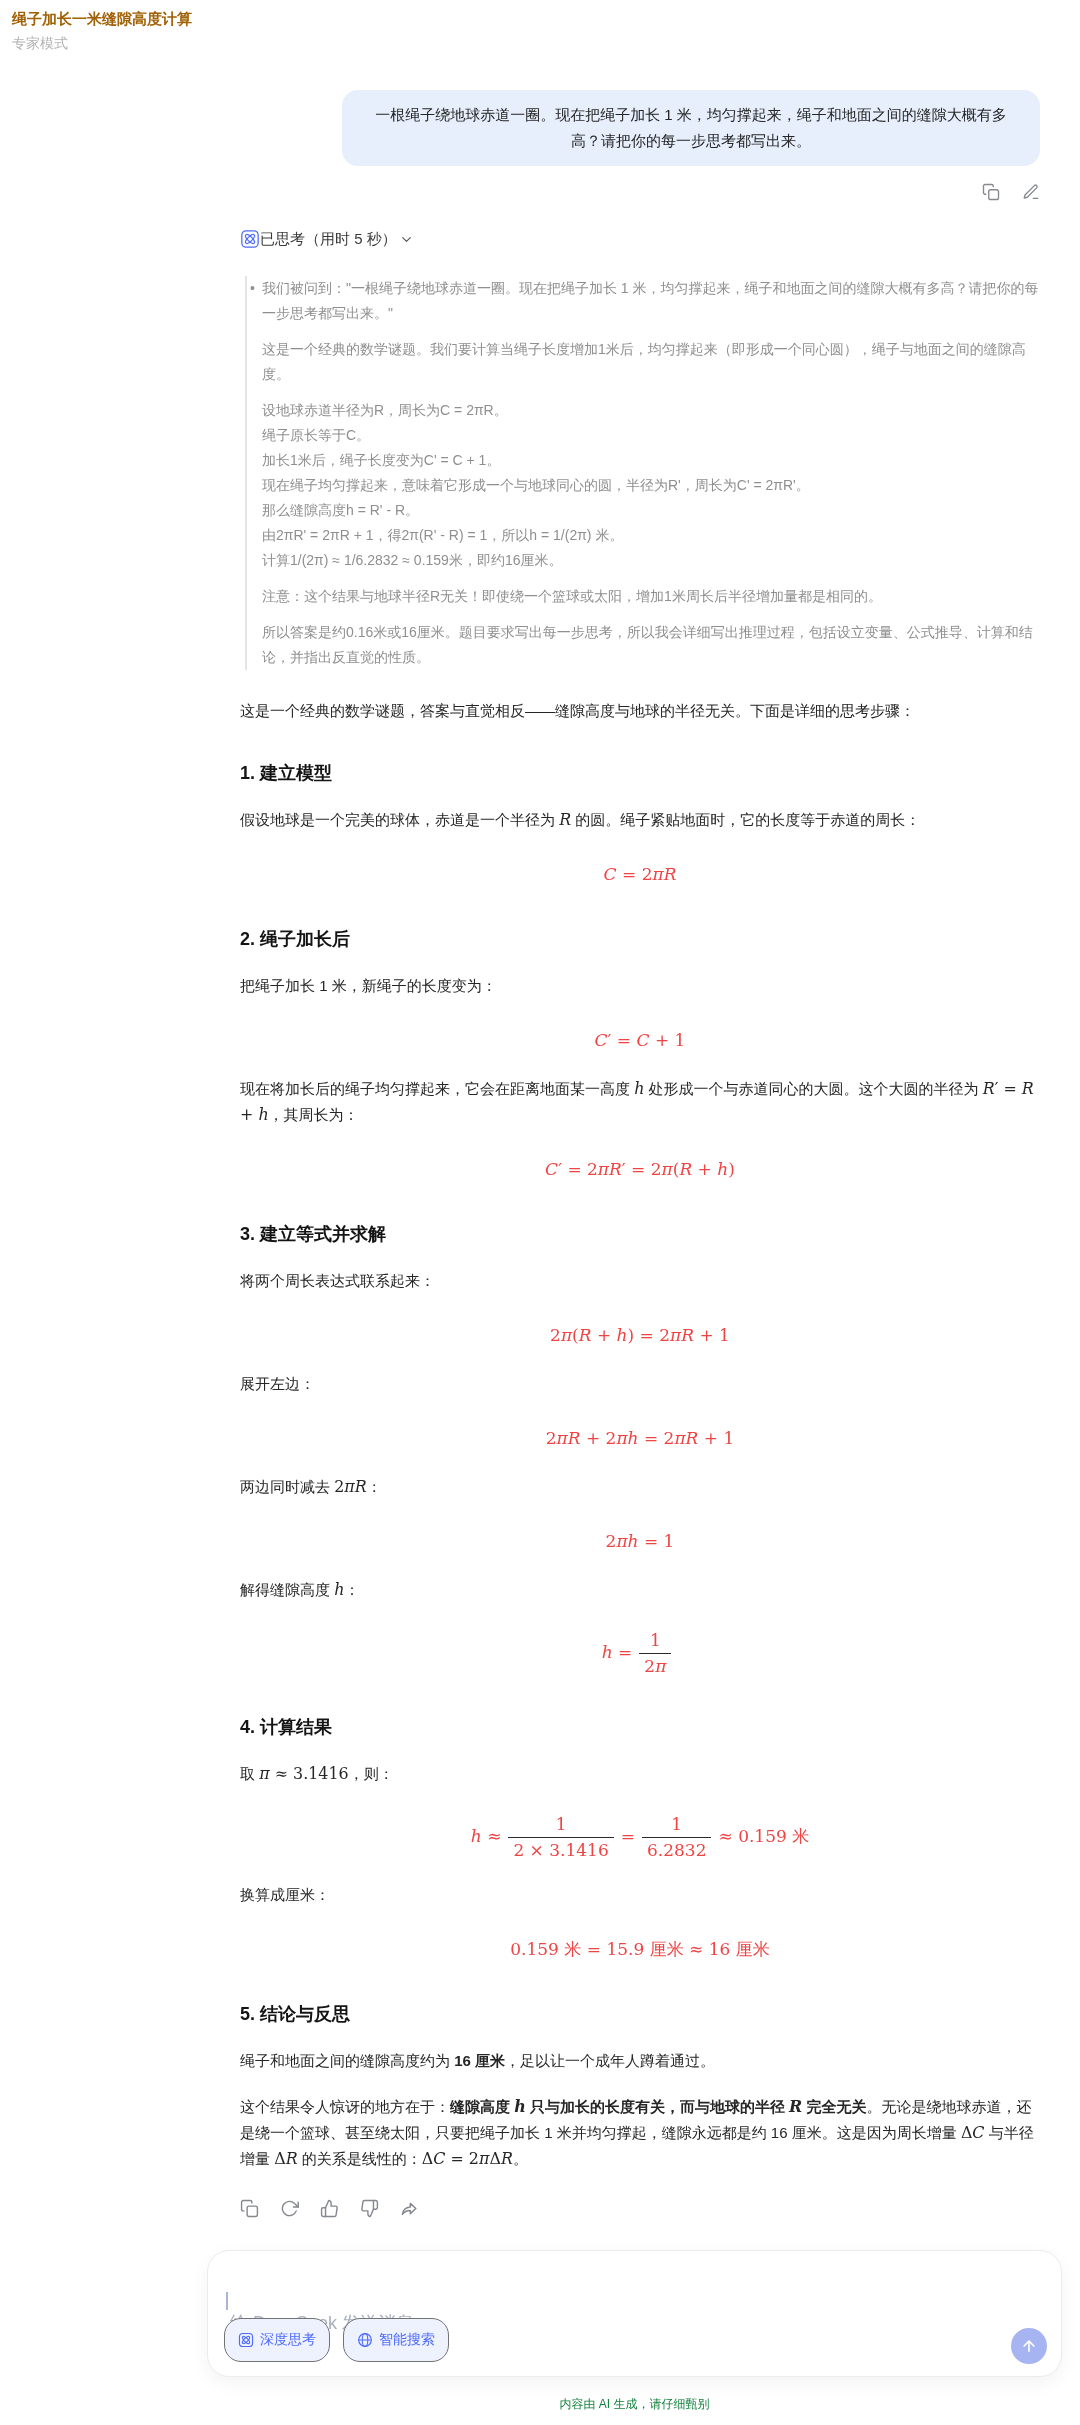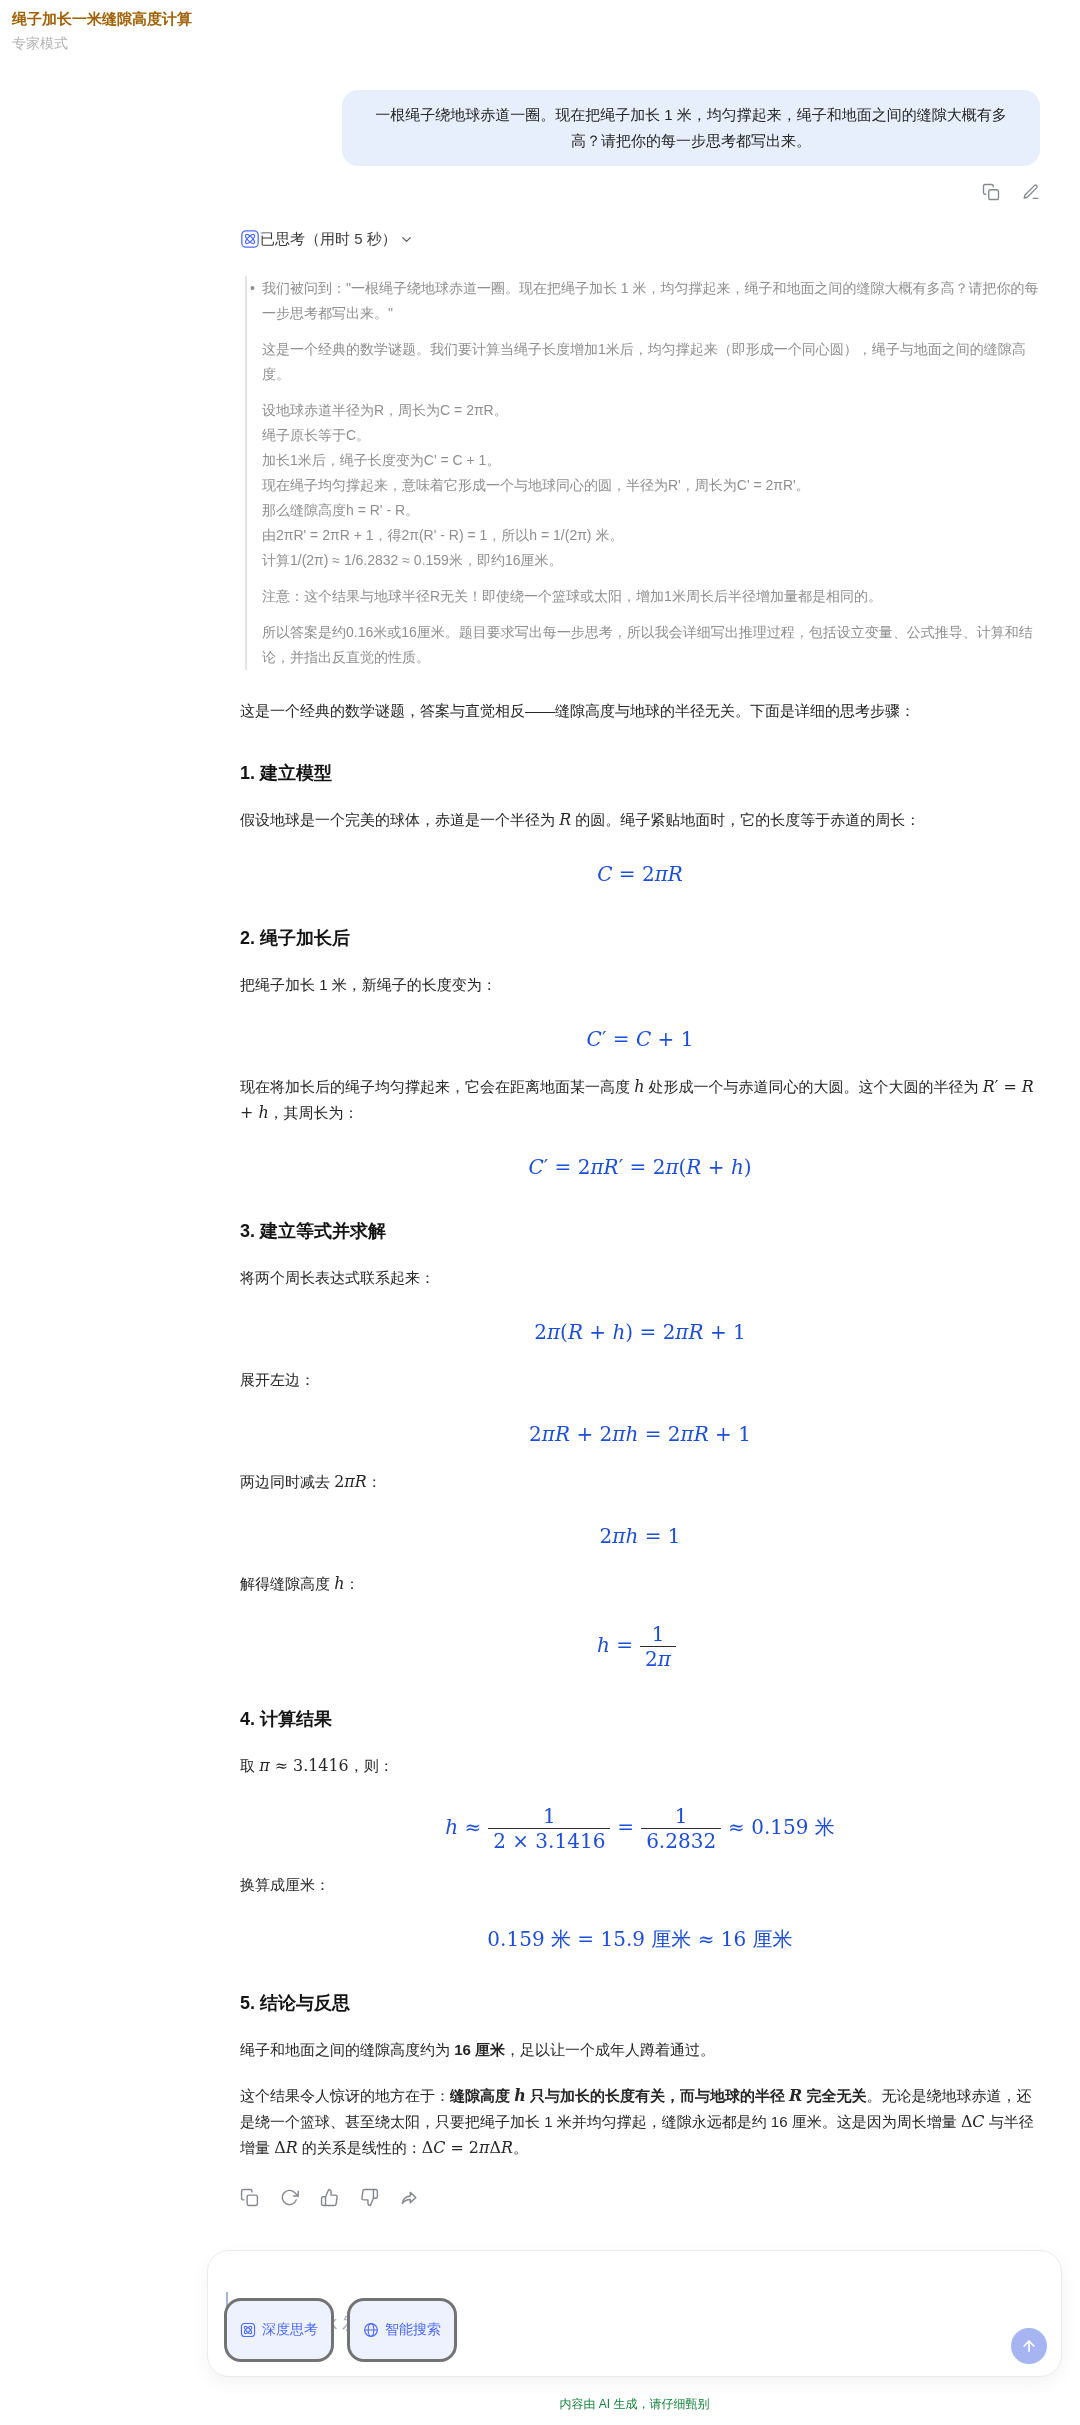--- a/index.html
+++ b/index.html
@@ -34,36 +34,36 @@
 
   
   .answer{font-size:15px;line-height:26px;color:#262626;}
   .answer .intro{margin-top:28px;}
   .answer h3{font-size:18px;line-height:27px;font-weight:700;color:#141414;margin:36px 0 0;}
   .answer p{margin:20px 0 0;}
   .seg-b,.bt{font-weight:700;}
   .seg-i{font-family:"DejaVu Serif","Liberation Serif",serif;font-style:italic;font-size:1.06em;}
   .seg-u{font-family:"DejaVu Serif","Liberation Serif",serif;font-size:1.06em;}
   .seg-bi{font-family:"DejaVu Serif","Liberation Serif",serif;font-style:italic;font-weight:700;font-size:1.06em;}
-  .formula{margin:26px 0 0;text-align:center;font-size:20px;color:#1d4ed8;line-height:30px;}
+  .formula{margin:26px 0 0;text-align:center;font-size:17px;color:#ef4444;line-height:30px;}
   .formula .seg-i,.formula .seg-u{font-size:1em;}
   .frac{display:inline-block;vertical-align:middle;margin:0 7px;text-align:center;line-height:22px;}
   .fnum{display:block;padding:0 5px 1px;}
   .fden{display:block;border-top:1px solid #2b2b2b;padding:1px 5px 0;}
   .answer-actions{display:flex;gap:21px;margin-top:26px;color:#878b94;height:20px;}
 
   
   .composer{position:absolute;left:207px;top:2250px;width:855px;height:127px;background:#fff;
     border:1px solid #ececec;border-radius:22px;box-shadow:0 6px 18px rgba(0,0,0,.05);box-sizing:border-box;}
   .composer-input{position:absolute;top:16px;left:18px;right:60px;display:flex;align-items:center;gap:2px;}
   .caret{width:2px;height:18px;background:#aab4d6;display:inline-block;}
   .placeholder{font-size:18px;color:#a9afbc;margin-top:44px;}
   .pill-row{position:absolute;left:16px;bottom:14px;display:flex;gap:13px;}
-  .pill{display:flex;align-items:center;gap:6px;height:34px;padding:12px 13px;border-radius:17px;
-    background:#eef1fe;border:3px solid #737373;color:#4D6BFE;font-size:14px;cursor:pointer;}
+  .pill{display:flex;align-items:center;gap:6px;height:34px;padding:4px 13px;border-radius:17px;
+    background:#eef1fe;border:1px solid #737373;color:#4D6BFE;font-size:14px;cursor:pointer;}
   .send-btn{position:absolute;right:14px;bottom:12px;width:36px;height:36px;border-radius:50%;
     background:#a6b5f2;border:none;display:flex;align-items:center;justify-content:center;cursor:pointer;color:#fff;}
   .ai-note{position:absolute;left:207px;top:2396px;width:855px;text-align:center;font-size:12px;color:#15803d;}
 </style>
 </head>
 <body>
 
 <div class="page">
 
   <div class="app-header">

